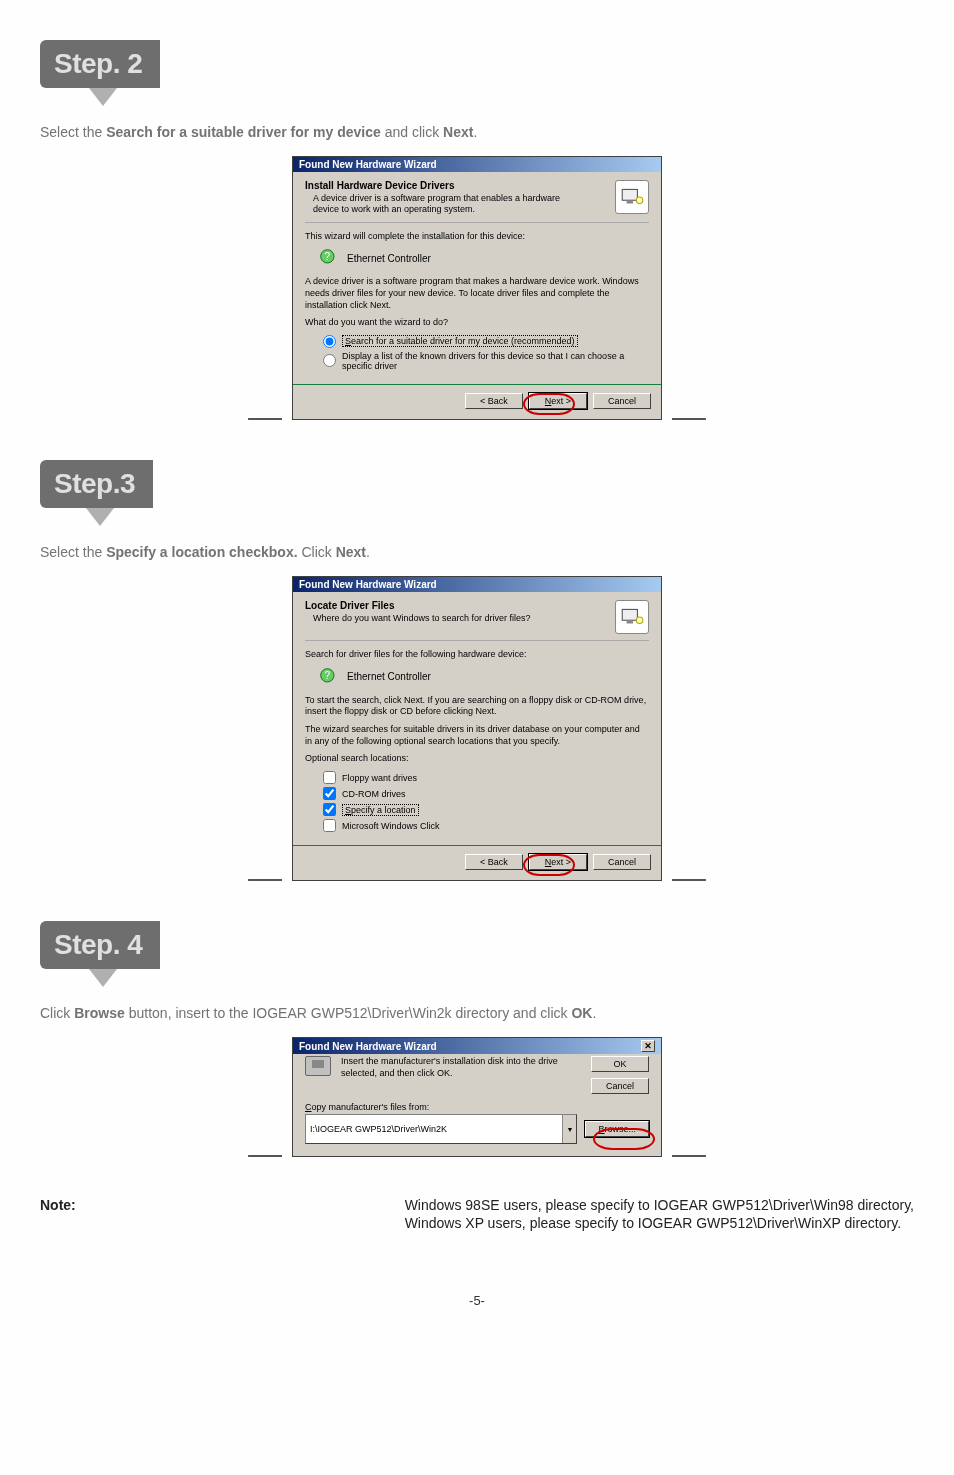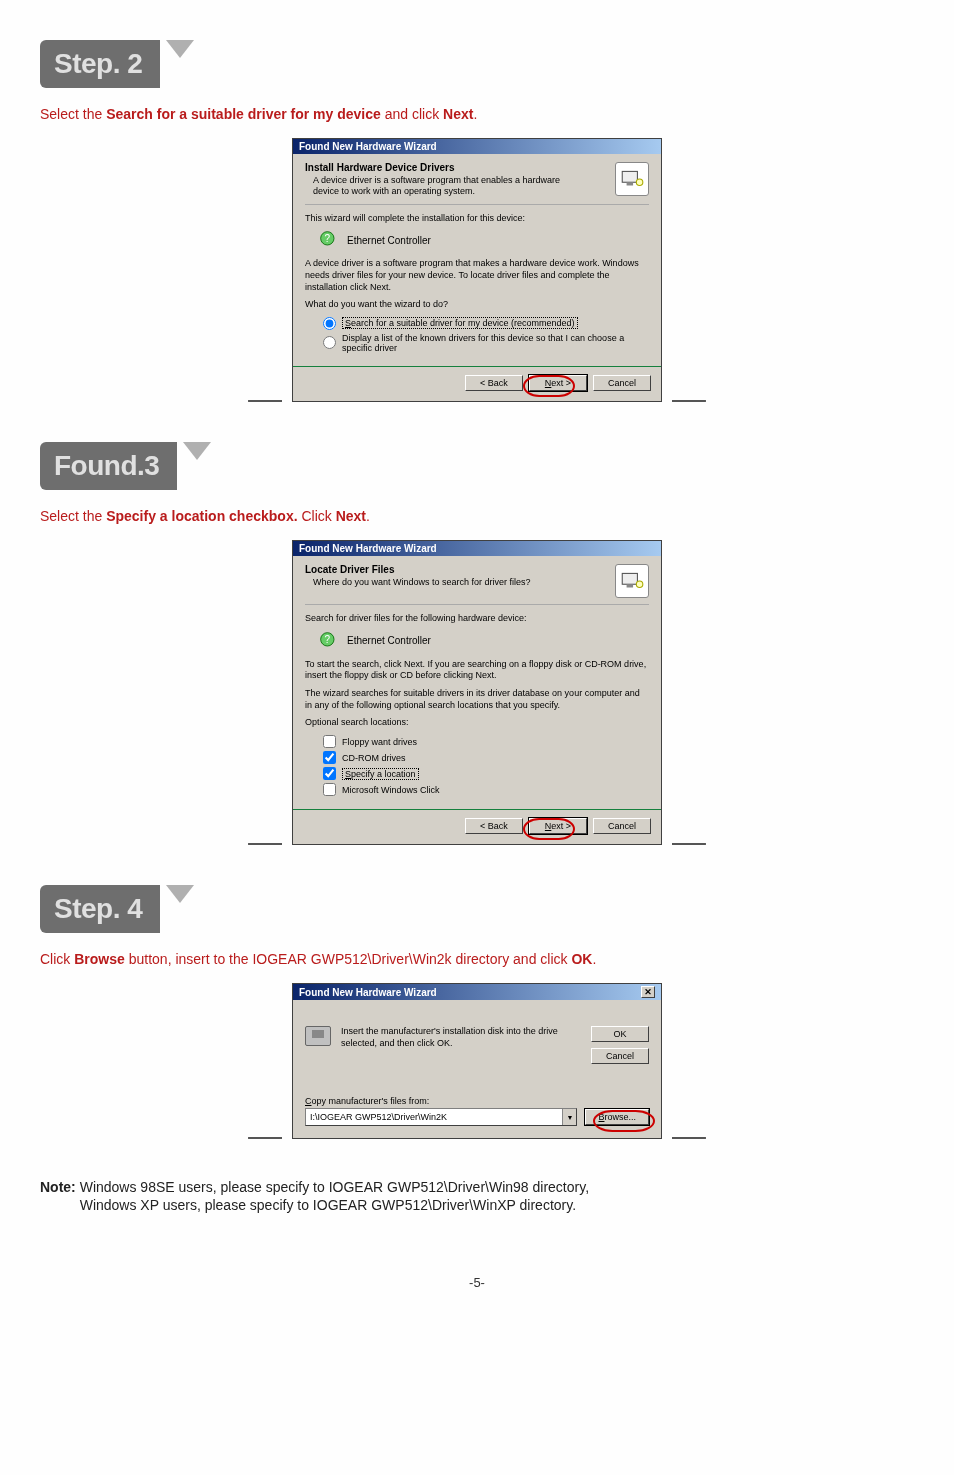--- a/index.html
+++ b/index.html
@@ -6,21 +6,23 @@
   body {
     margin: 0;
     padding: 40px 40px 60px 40px;
     width: 954px;
     font-family: Arial, Helvetica, sans-serif;
     color: #333;
     background: #fefefe;
   }
   .step-header {
     display: inline-flex;
+    align-items: center;
     margin-bottom: 18px;
+    flex-direction: column;
   }
   .step-badge {
     background: #6e6e6e;
     color: #e0e0e0;
     font-family: "Arial Black", Arial, sans-serif;
     font-weight: 900;
     font-size: 28px;
     padding: 8px 18px 8px 14px;
     border-radius: 6px 0 0 6px;
     letter-spacing: -0.5px;
@@ -29,24 +31,24 @@
     width: 0;
     height: 0;
     border-left: 14px solid transparent;
     border-right: 14px solid transparent;
     border-top: 18px solid #b0b0b0;
     margin-left: 6px;
   }
   .instruction {
     font-size: 14px;
     margin: 0 0 16px 0;
-    color: #b91c1c;
+    color: #737373;
   }
   .instruction .bold { font-weight: bold; }
-  .note-row { display: flex; font-size: 14px; color: #222; margin-top: 18px; }
+  .note-row { display: flex; font-size: 14px; color: #222; margin-top: 18px; justify-content: space-between; }
   .note-label { font-weight: bold; white-space: pre; }
   .note-body { }
   .note-body div { margin-bottom: 2px; }
 
   
   .figure {
     display: flex;
     justify-content: center;
     align-items: flex-end;
     gap: 10px;
@@ -154,21 +156,21 @@
     position: absolute;
     border: 2px solid #c00;
     border-radius: 50% / 80%;
     pointer-events: none;
   }
 
   .insert-row {
     display: flex;
     align-items: flex-start;
     gap: 10px;
-    padding: 26px 12px;
+    padding: 2px 12px;
   }
   .floppy-icon {
     width: 26px; height: 20px;
     background: #c0c0c0;
     border: 1px solid #666;
     position: relative;
     border-radius: 2px;
   }
   .floppy-icon::after{
     content:"";
@@ -179,21 +181,21 @@
   .field-row {
     display:flex; align-items:center; gap:8px;
     padding: 0 12px 12px 12px;
   }
   .combo {
     flex:1;
     display:flex;
     background:#fff;
     border:1px solid #404040;
     border-top-color:#808080; border-left-color:#808080;
-    height:18px;
+    height:30px;
   }
   .combo input{
     flex:1; border:none; font-size:9px; padding:0 4px; font-family:Tahoma,Arial,sans-serif;
     outline:none; background:transparent;
   }
   .combo .dd{
     width:14px; background:#d4d0c8;
     border-left:1px solid #888;
     display:flex; align-items:center; justify-content:center;
     font-size:7px;
@@ -264,21 +266,21 @@
       <button class="win-btn default"><span class="u">N</span>ext &gt;</button>
       <button class="win-btn">Cancel</button>
     </div>
     <div class="circle-red" style="width:52px;height:22px;bottom:4px;right:86px;"></div>
   </div>
   <div class="curve right"></div>
 </div>
 
 
 <div class="step-header">
-  <div class="step-badge">Found.3</div>
+  <div class="step-badge">Step.3</div>
   <div class="step-arrow"></div>
 </div>
 
 <p class="instruction">
   <span>Select the </span><span class="bold">Specify a location checkbox.</span><span> Click </span><span class="bold">Next</span><span>.</span>
 </p>
 
 <div class="figure">
   <div class="curve left"></div>
   <div class="dialog" style="position:relative;">

